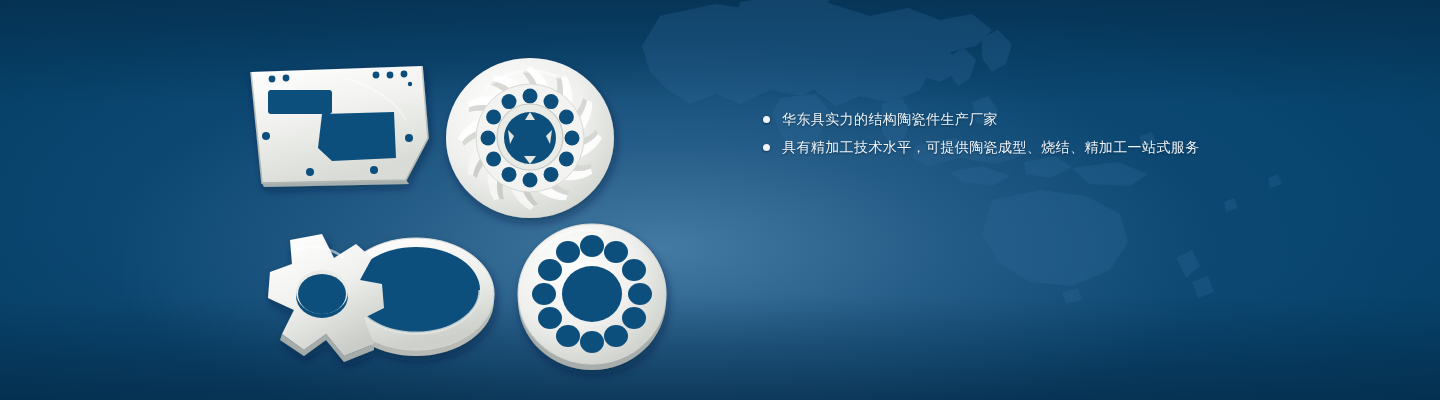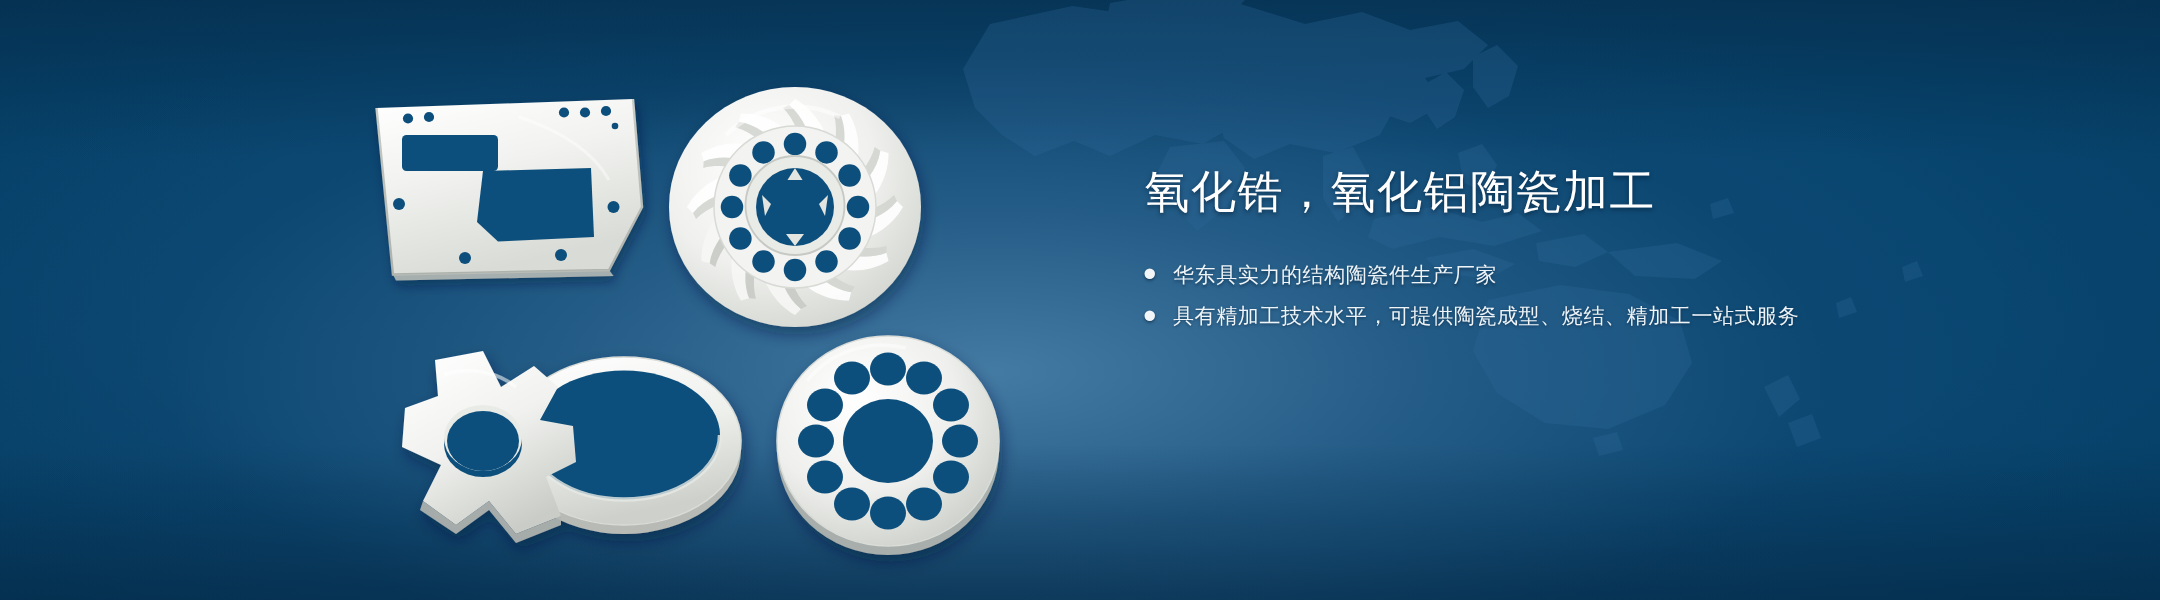--- a/index.html
+++ b/index.html
@@ -401,21 +401,20 @@
           </g>
 
           <path d="M26 36 A62 58 0 0 1 92 14" fill="none" stroke="#ffffff" stroke-width="2.5" opacity="0.45"></path>
         </g>
       </svg>
     </div>
 
   </div>
 
   <div class="copy">
-    <h1 class="headline">氧化锆，氧化铝陶瓷加工</h1>
     <ul class="bullets">
       <li class="bullet">
         <span class="dot"></span>
         <span class="bullet-text">华东具实力的结构陶瓷件生产厂家</span>
       </li>
       <li class="bullet">
         <span class="dot"></span>
         <span class="bullet-text">具有精加工技术水平，可提供陶瓷成型、烧结、精加工一站式服务</span>
       </li>
     </ul>

